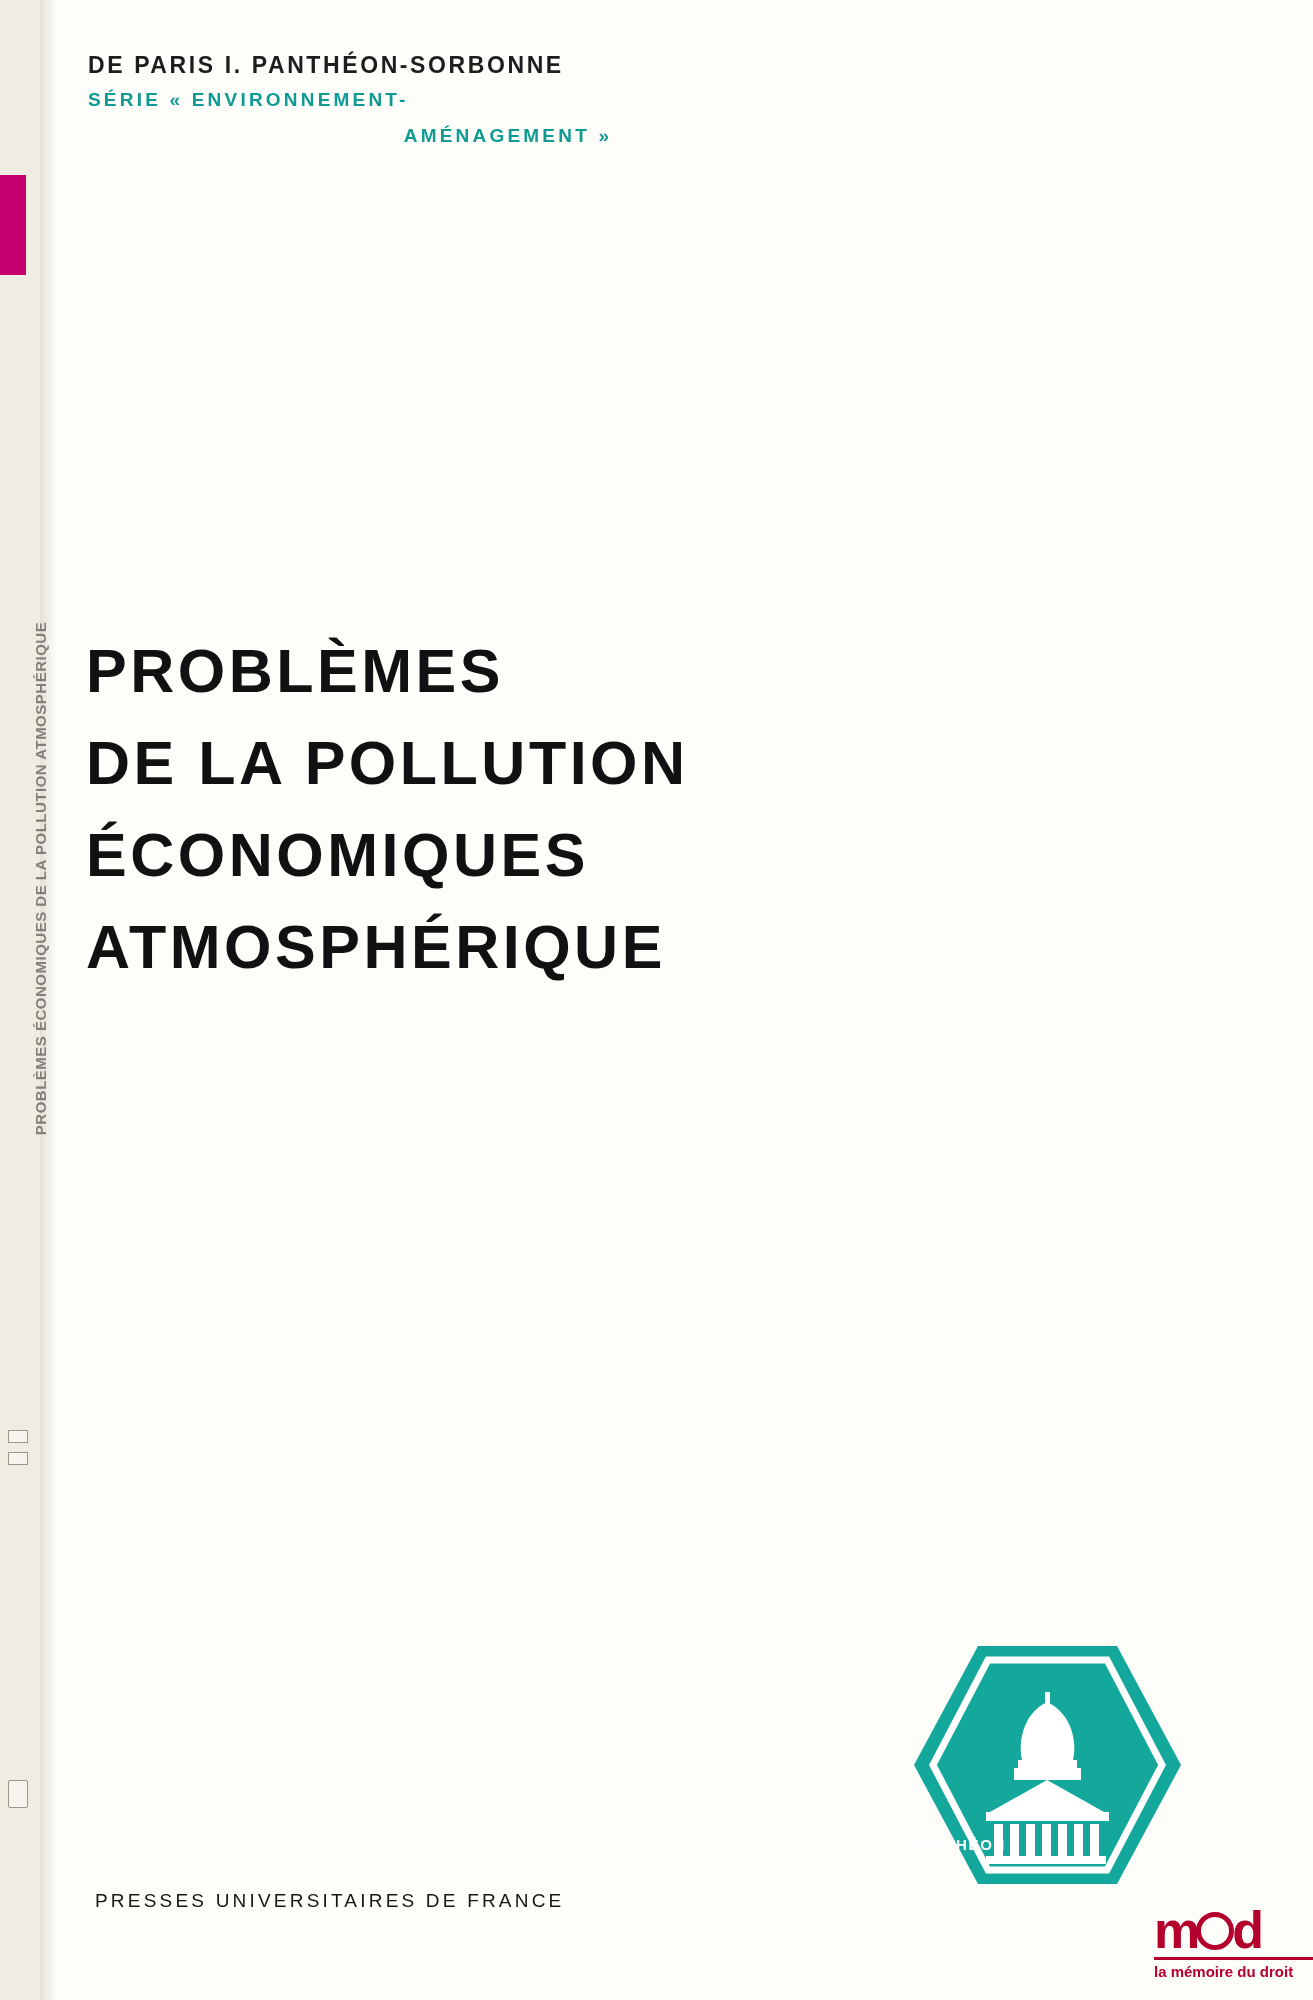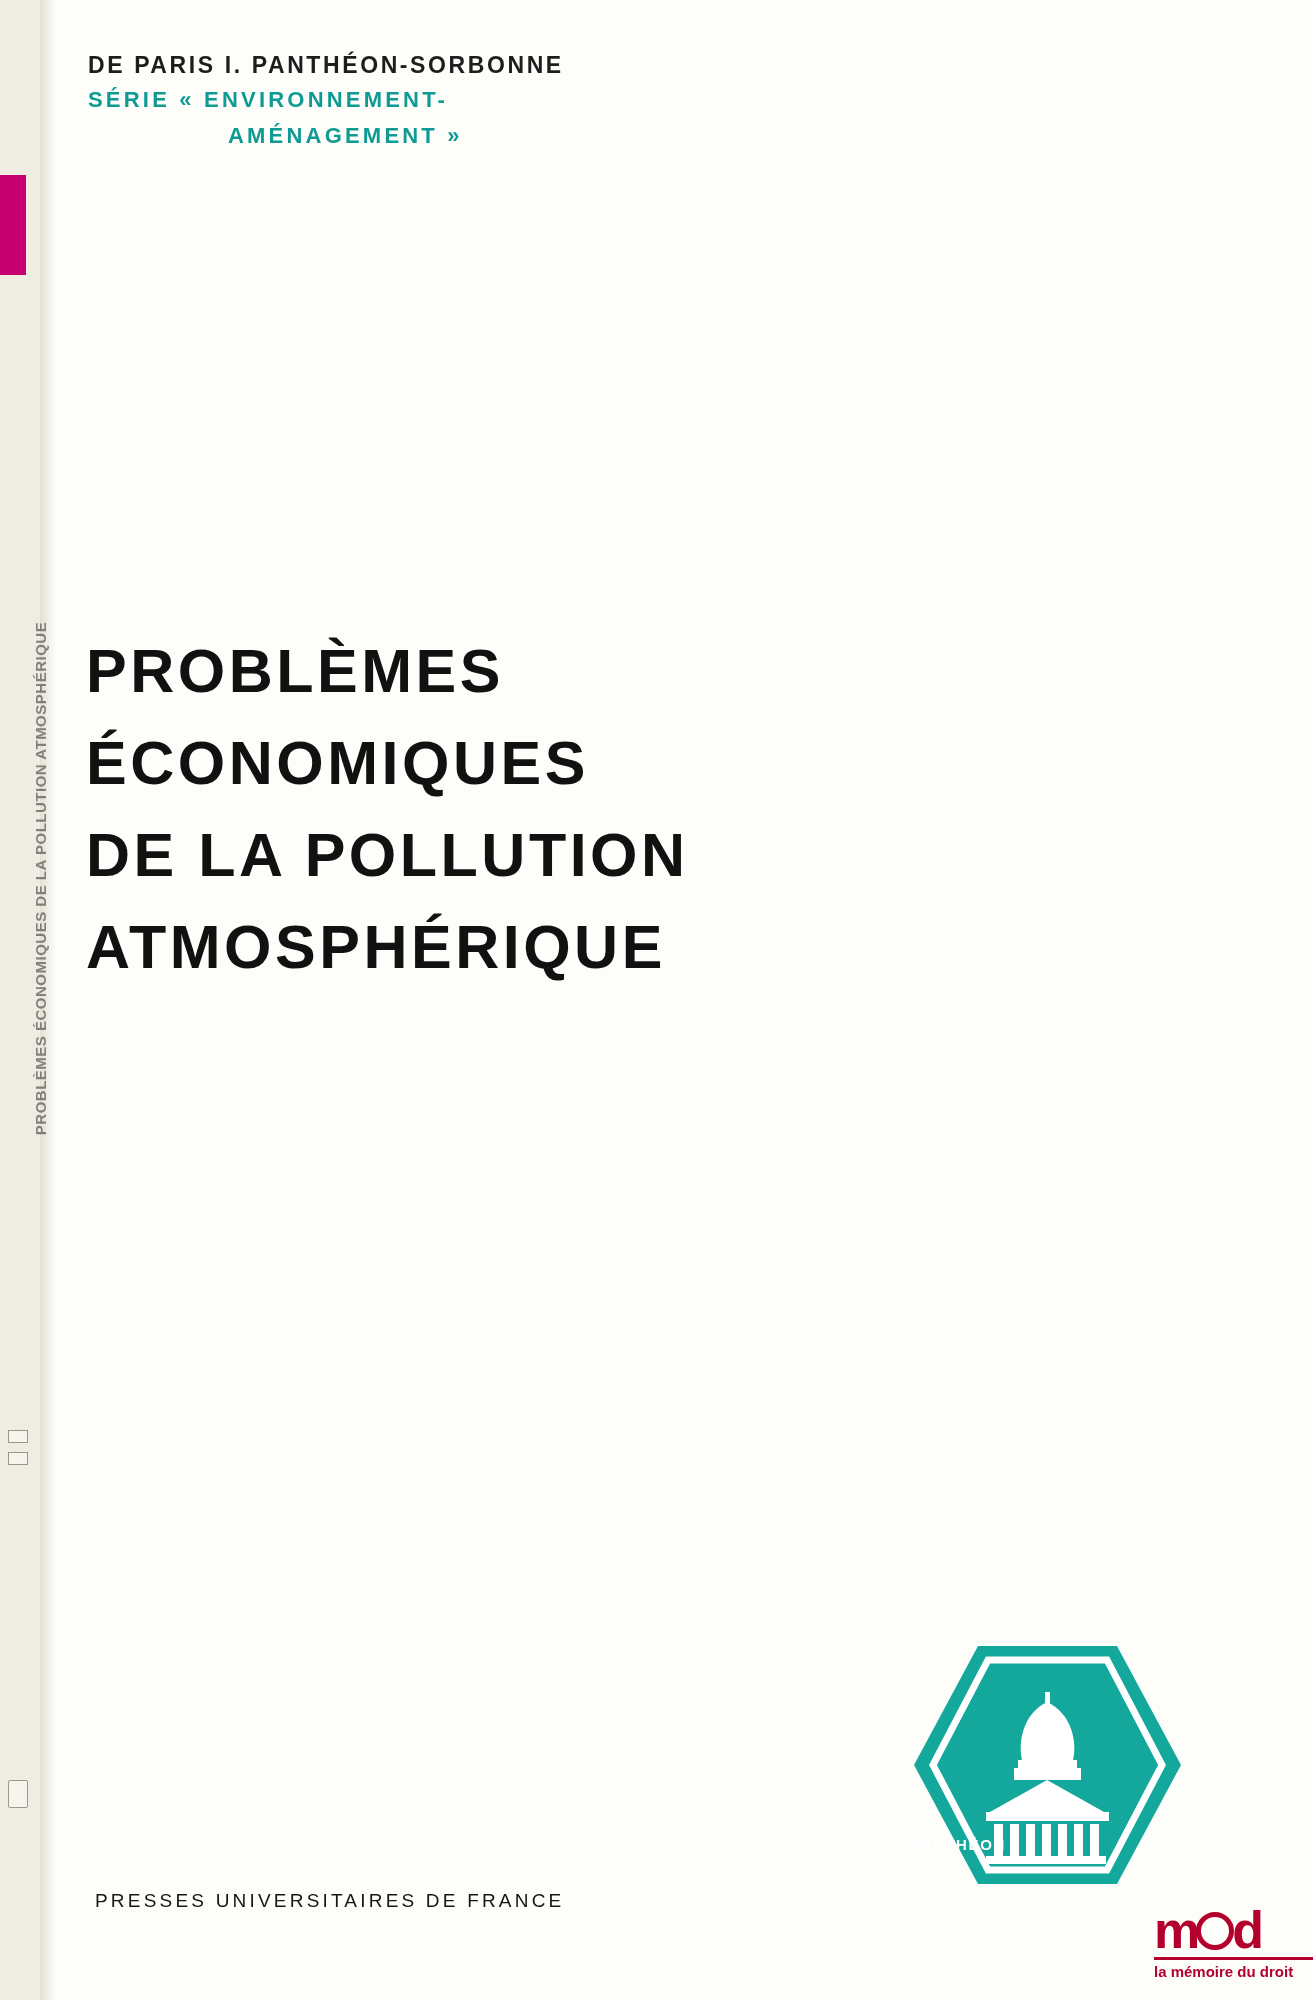--- a/index.html
+++ b/index.html
@@ -81,25 +81,26 @@
     font-size: 23px;
     font-weight: bold;
     letter-spacing: 2.6px;
     color: #1d1d1d;
     line-height: 34px;
     white-space: nowrap;
   }
   .series .teal {
     color: #0f9a93;
     letter-spacing: 3.2px;
-    font-size: 22px;
+    font-size: 19px;
     line-height: 36px;
   }
   .series .teal.indent {
     padding-left: 140px;
+    text-align: center;
   }
 
   
   .title {
     position: absolute;
     left: 86px;
     top: 625px;
     width: 1100px;
   }
   .title .tline {
@@ -210,22 +211,22 @@
   <div class="spine-mark m3"></div>
 
   <div class="series">
     <div class="line">DE PARIS I. PANTHÉON-SORBONNE</div>
     <div class="line teal">SÉRIE « ENVIRONNEMENT-</div>
     <div class="line teal indent">AMÉNAGEMENT »</div>
   </div>
 
   <div class="title">
     <div class="tline">PROBLÈMES</div>
+    <div class="tline">DE LA POLLUTION</div>
     <div class="tline">ÉCONOMIQUES</div>
-    <div class="tline">DE LA POLLUTION</div>
     <div class="tline">ATMOSPHÉRIQUE</div>
   </div>
 
 
   <div class="publisher">PRESSES UNIVERSITAIRES DE FRANCE</div>
 
   <div class="hexwrap">
     <svg width="275" height="250" viewBox="0 0 275 250" xmlns="http://www.w3.org/2000/svg">
       <polygon points="68,6 207,6 271,125 207,244 68,244 4,125" fill="#14a89c"></polygon>
       <polygon points="78,20 197,20 252,125 197,230 78,230 23,125" fill="none" stroke="#ffffff" stroke-width="7"></polygon>

